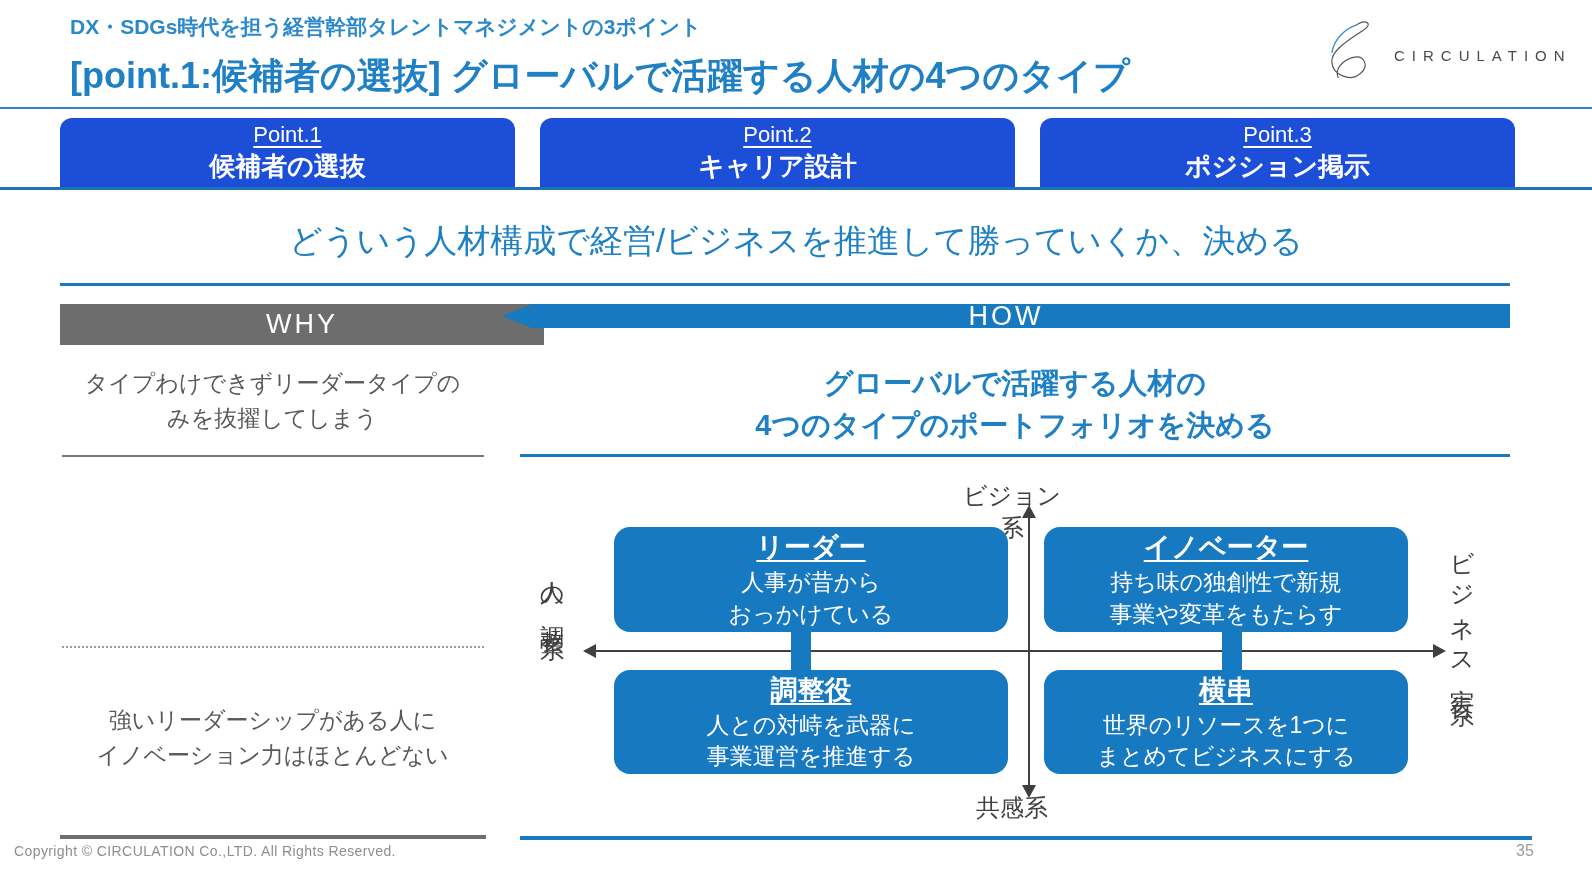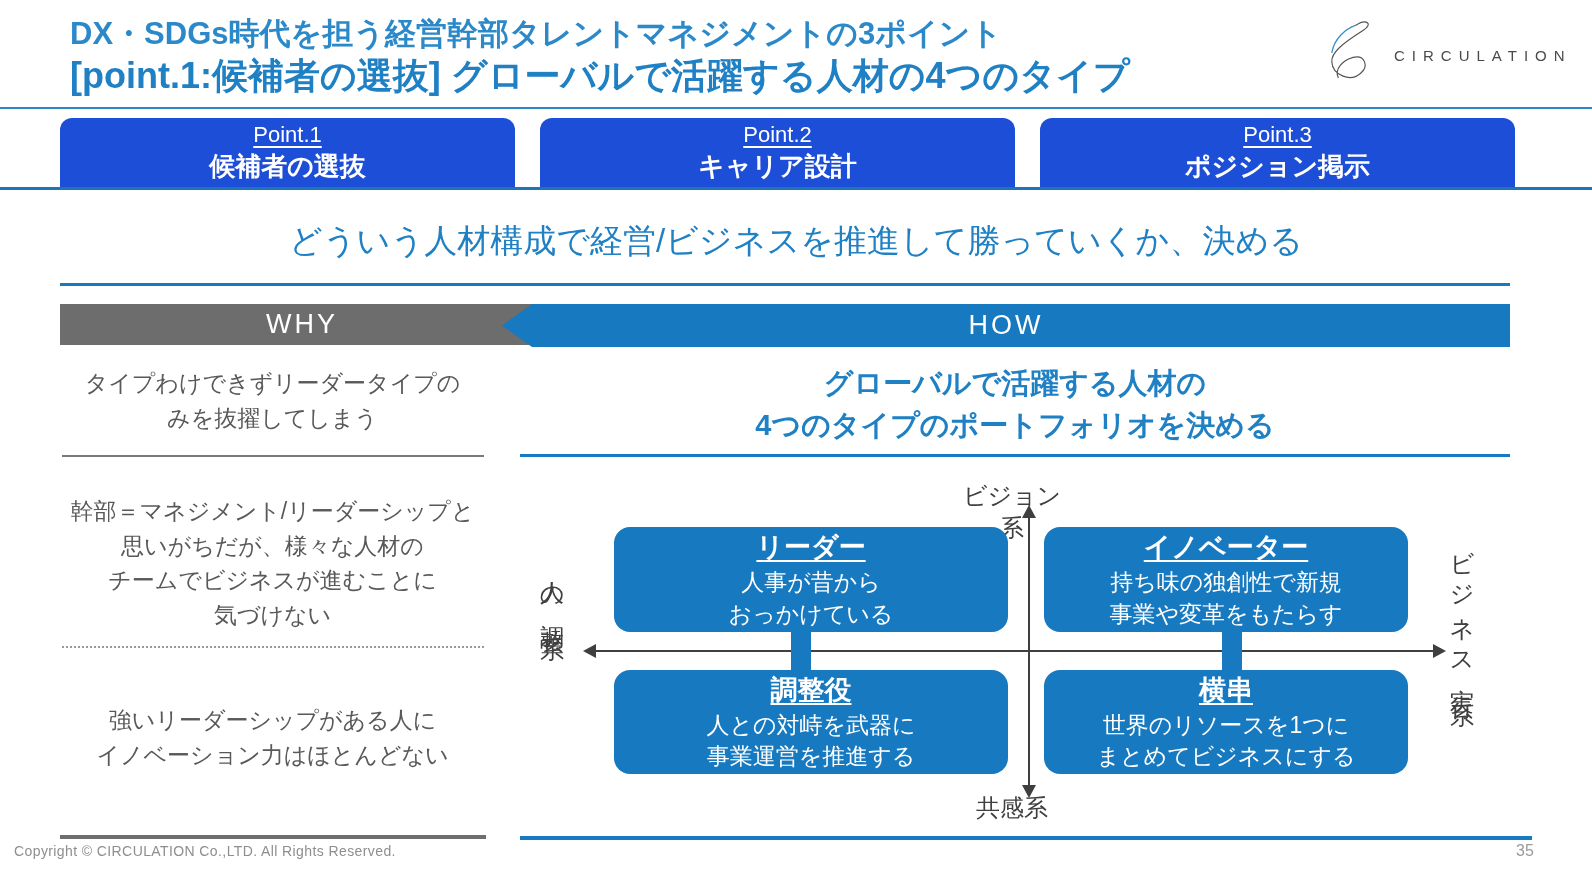--- a/index.html
+++ b/index.html
@@ -1,21 +1,21 @@
 <!DOCTYPE html>
 <html><head>
 <meta charset="utf-8">
 <style>
   * { margin:0; padding:0; box-sizing:border-box; }
   html,body { background:#fff; }
   body { font-family:"Liberation Sans","DejaVu Sans",sans-serif; }
   .slide { position:relative; width:1592px; height:888px; background:#ffffff; overflow:hidden; }
 
   
-  .header-sub   { position:absolute; left:70px; top:13px; font-size:31px; font-weight:600; color:#2c89c9; }
+  .header-sub   { position:absolute; left:70px; top:13px; font-size:21px; font-weight:600; color:#2c89c9; }
   .header-title { position:absolute; left:70px; top:52px; font-size:36px; font-weight:700; color:#1f80c4; }
   .logo { position:absolute; left:1312px; top:16px; display:flex; align-items:center; gap:16px; }
   .logo-text { font-size:15px; letter-spacing:7px; color:#4a4a4a; font-weight:500; }
   .hairline-blue { position:absolute; left:0; top:107px; width:1592px; height:2px; background:#2e86c4; }
 
   
   .tab { position:absolute; top:118px; height:69px; border-radius:12px 12px 0 0;
          display:flex; flex-direction:column; align-items:center; justify-content:center; color:#fff; cursor:pointer; }
   .tab-active { background:#1d4ed8; }
   .tab-inactive { background:#1d4ed8; }
@@ -33,21 +33,21 @@
                 color:#fff; font-size:27px; letter-spacing:3px; display:flex; align-items:center; justify-content:center; }
   .why-item { position:absolute; left:60px; width:425px; text-align:center; color:#595959;
               font-size:23px; line-height:1.5; white-space:pre-line; }
   .why-item-0 { top:366px; }
   .why-item-1 { top:494px; }
   .why-item-2 { top:703px; }
   .sep-solid  { position:absolute; left:62px; top:455px; width:422px; height:2px; background:#7a7a7a; }
   .sep-dotted { position:absolute; left:62px; top:646px; width:422px; height:0; border-top:2px dotted #9a9a9a; }
 
   
-  .how-banner { position:absolute; left:502px; top:304px; width:1008px; height:43px; background:#1779bf;
+  .how-banner { position:absolute; left:502px; top:304px; width:1008px; height:24px; background:#1779bf;
                 color:#fff; font-size:27px; letter-spacing:3px; display:flex; align-items:center; justify-content:center;
                 clip-path:polygon(0 50%, 30px 0, 100% 0, 100% 100%, 30px 100%); }
   .how-desc { position:absolute; left:520px; top:362px; width:990px; text-align:center; color:#1f80c4;
               font-size:29px; font-weight:700; line-height:1.45; white-space:pre-line; }
   .how-rule { position:absolute; left:520px; top:454px; width:990px; height:3px; background:#1779bf; }
 
   
   .axis-label { position:absolute; color:#3f3f3f; font-size:24px; }
   .axis-top    { left:952px;  top:480px; width:120px; text-align:center; }
   .axis-bottom { left:952px;  top:792px; width:120px; text-align:center; }
@@ -114,24 +114,20 @@
   </div>
   <div class="tabline"></div>
 
   <div class="main-heading">どういう人材構成で経営/ビジネスを推進して勝っていくか、決める</div>
   <div class="heading-rule"></div>
 
   <div class="why-banner">WHY</div>
   <div class="why-item why-item-0">タイプわけできずリーダータイプの
 みを抜擢してしまう</div>
   <div class="sep-solid"></div>
-  <div class="why-item why-item-1">幹部＝マネジメント/リーダーシップと
-思いがちだが、様々な人材の
-チームでビジネスが進むことに
-気づけない</div>
   <div class="sep-dotted"></div>
   <div class="why-item why-item-2">強いリーダーシップがある人に
 イノベーション力はほとんどない</div>
 
   <div class="how-banner">HOW</div>
   <div class="how-desc">グローバルで活躍する人材の
 4つのタイプのポートフォリオを決める</div>
   <div class="how-rule"></div>
 
   <div class="axis-label axis-top">ビジョン系</div>

